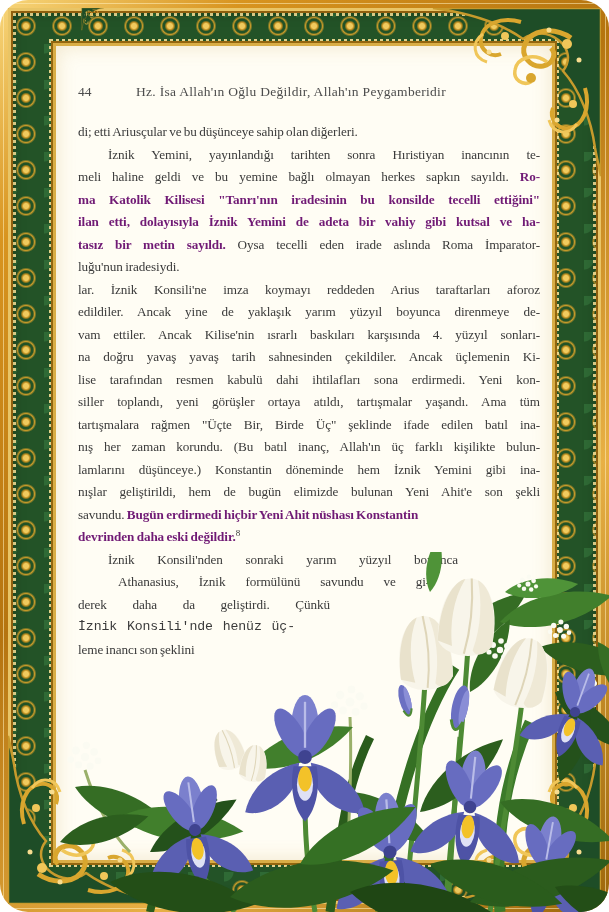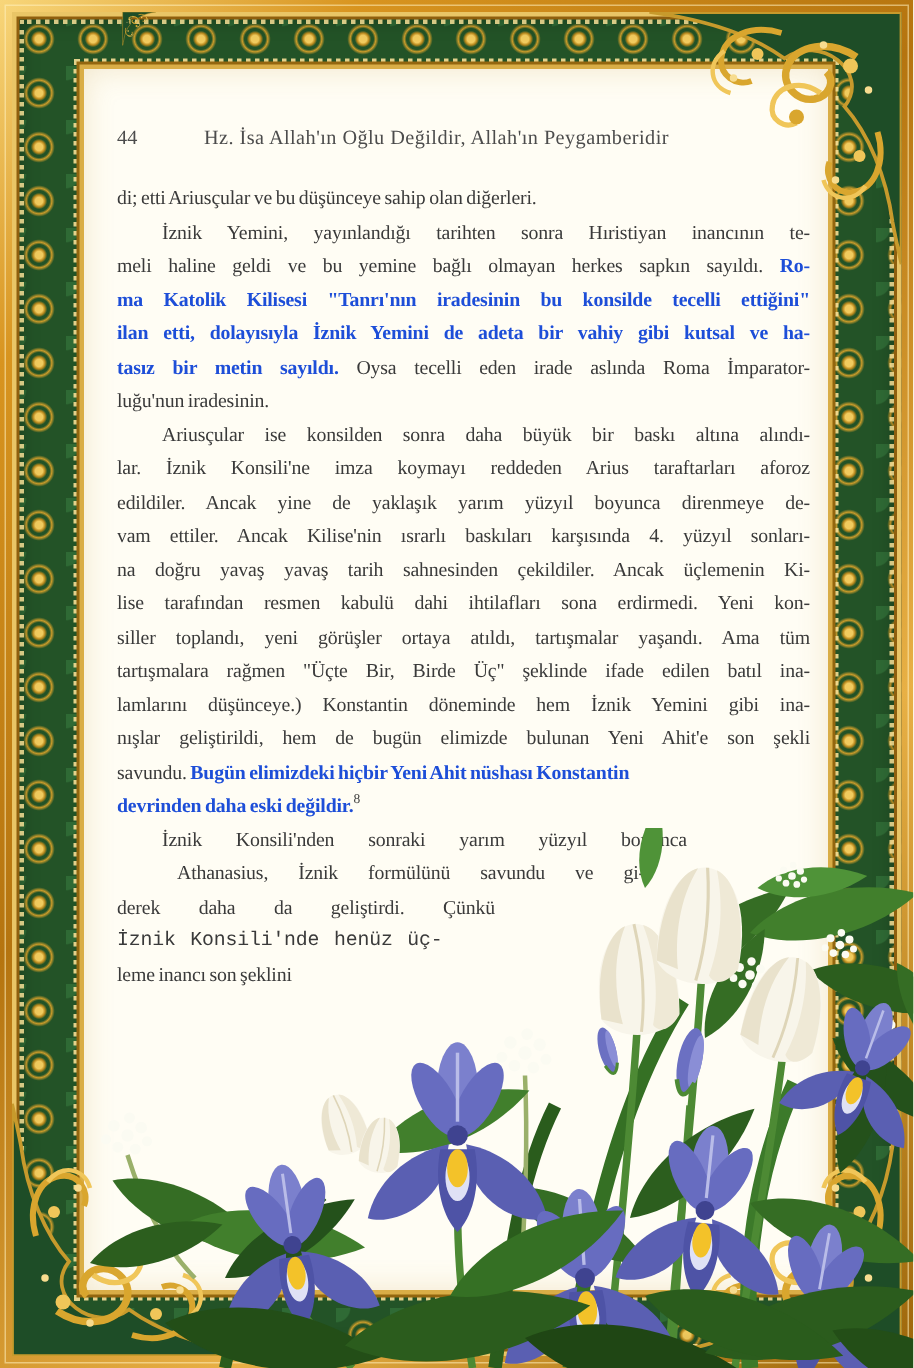--- a/index.html
+++ b/index.html
@@ -1,17 +1,17 @@
 <!DOCTYPE html>
 <html><head>
 <meta charset="utf-8">
 <style>
   html,body{margin:0;padding:0;background:#ffffff;}
   .stage{position:relative;width:609px;height:912px;overflow:hidden;
-         font-family:"Liberation Serif", serif;background:#fff;}
+         font-family:"Liberation Serif", serif;background:#fff;border-radius:28px;}
 
   
   .frame-edge{position:absolute;inset:0;z-index:0;
     background:linear-gradient(135deg,#f8d67a 0%,#d8941f 16%,#b5740f 42%,#e8b045 70%,#9c6509 100%);}
   .frame-edge::after{content:"";position:absolute;inset:3px;
     border:1px solid rgba(255,240,190,.55);}
   .frame-band{position:absolute;inset:8px;z-index:1;background-color:#235327;
     background-image:
       radial-gradient(circle at 18px 18px,#f1cb5e 0 2.5px,#b9881c 4px,rgba(0,0,0,0) 5.5px),
       radial-gradient(circle at 18px 18px,rgba(0,0,0,0) 7px,#c79a2a 8.5px,rgba(0,0,0,0) 10.5px),
@@ -33,21 +33,21 @@
   
   .content{position:absolute;left:78px;top:84px;width:462px;z-index:4;color:#3a3a3a;}
   .hdr{display:flex;align-items:baseline;font-size:13.5px;color:#4c4c4c;}
   .hdr .num{width:58px;}
   .hdr .ttl{flex:1;letter-spacing:.3px;}
   .lines{margin-top:21px;font-size:13.2px;line-height:22.5px;
          letter-spacing:-0.1px;word-spacing:-0.8px;}
   .tl{height:22.5px;overflow:hidden;text-align:justify;text-align-last:justify;}
   .tl.end{text-align-last:left;}
   .tl.ind{text-indent:30px;}
-  .tl .b{font-weight:bold;color:#1d4ed8;}
+  .tl .b{font-weight:bold;color:#701a75;}
   .tl sup{font-size:9px;line-height:0;}
 
   
   .flowers{position:absolute;left:0;bottom:0;width:609px;height:360px;z-index:6;}
   .hiddefs{position:absolute;width:0;height:0;overflow:hidden;}
 </style>
 </head>
 <body>
 
 <div class="stage">
@@ -132,32 +132,32 @@
       <span class="num">44</span>
       <span class="ttl">Hz. İsa Allah'ın Oğlu Değildir, Allah'ın Peygamberidir</span>
     </div>
     <div class="lines">
         <div class="tl end"><span>di; etti Ariusçular ve bu düşünceye sahip olan diğerleri.</span></div>
         <div class="tl ind"><span>İznik Yemini, yayınlandığı tarihten sonra Hıristiyan inancının te-</span></div>
         <div class="tl"><span>meli haline geldi ve bu yemine bağlı olmayan herkes sapkın sayıldı. </span><span class="b">Ro-</span></div>
         <div class="tl"><span class="b">ma Katolik Kilisesi "Tanrı'nın iradesinin bu konsilde tecelli ettiğini"</span></div>
         <div class="tl"><span class="b">ilan etti, dolayısıyla İznik Yemini de adeta bir vahiy gibi kutsal ve ha-</span></div>
         <div class="tl"><span class="b">tasız bir metin sayıldı.</span><span> Oysa tecelli eden irade aslında Roma İmparator-</span></div>
-        <div class="tl end"><span>luğu'nun iradesinin.</span></div>
-        <div class="tl ind"><span>Ariusçular ise konsilden sonra daha büyük bir baskı altına alındı-</span></div>
+        <div class="tl end"><span>luğu'nun iradesiydi.</span></div>
         <div class="tl"><span>lar. İznik Konsili'ne imza koymayı reddeden Arius taraftarları aforoz</span></div>
         <div class="tl"><span>edildiler. Ancak yine de yaklaşık yarım yüzyıl boyunca direnmeye de-</span></div>
         <div class="tl"><span>vam ettiler. Ancak Kilise'nin ısrarlı baskıları karşısında 4. yüzyıl sonları-</span></div>
         <div class="tl"><span>na doğru yavaş yavaş tarih sahnesinden çekildiler. Ancak üçlemenin Ki-</span></div>
         <div class="tl"><span>lise tarafından resmen kabulü dahi ihtilafları sona erdirmedi. Yeni kon-</span></div>
         <div class="tl"><span>siller toplandı, yeni görüşler ortaya atıldı, tartışmalar yaşandı. Ama tüm</span></div>
         <div class="tl"><span>tartışmalara rağmen "Üçte Bir, Birde Üç" şeklinde ifade edilen batıl ina-</span></div>
+        <div class="tl"><span>nış her zaman korundu. (Bu batıl inanç, Allah'ın üç farklı kişilikte bulun-</span></div>
         <div class="tl"><span>lamlarını düşünceye.) Konstantin döneminde hem İznik Yemini gibi ina-</span></div>
         <div class="tl"><span>nışlar geliştirildi, hem de bugün elimizde bulunan Yeni Ahit'e son şekli</span></div>
-        <div class="tl end"><span>savundu. </span><span class="b">Bugün elimizdeki hiçbir Yeni Ahit nüshası Konstantin</span></div>
+        <div class="tl end"><span>savundu. </span><span class="b">Bugün erdirmedi hiçbir Yeni Ahit nüshası Konstantin</span></div>
         <div class="tl end"><span class="b">devrinden daha eski değildir.</span><sup>8</sup></div>
         <div class="tl ind" style="width: 380px;"><span>İznik Konsili'nden sonraki yarım yüzyıl boyunca</span></div>
         <div class="tl" style="width: 312px; margin-left: 40px;"><span>Athanasius, İznik formülünü savundu ve gi-</span></div>
         <div class="tl" style="width: 252px;"><span>derek daha da geliştirdi. Çünkü</span></div>
         <div class="tl" style="width: 217px; font-family: Liberation Mono, monospace;"><span>İznik Konsili'nde henüz üç-</span></div>
         <div class="tl end" style="width: 170px;"><span>leme inancı son şeklini</span></div>
       </div>
   </div>
 
   <svg class="flowers" viewBox="0 0 609 360">

